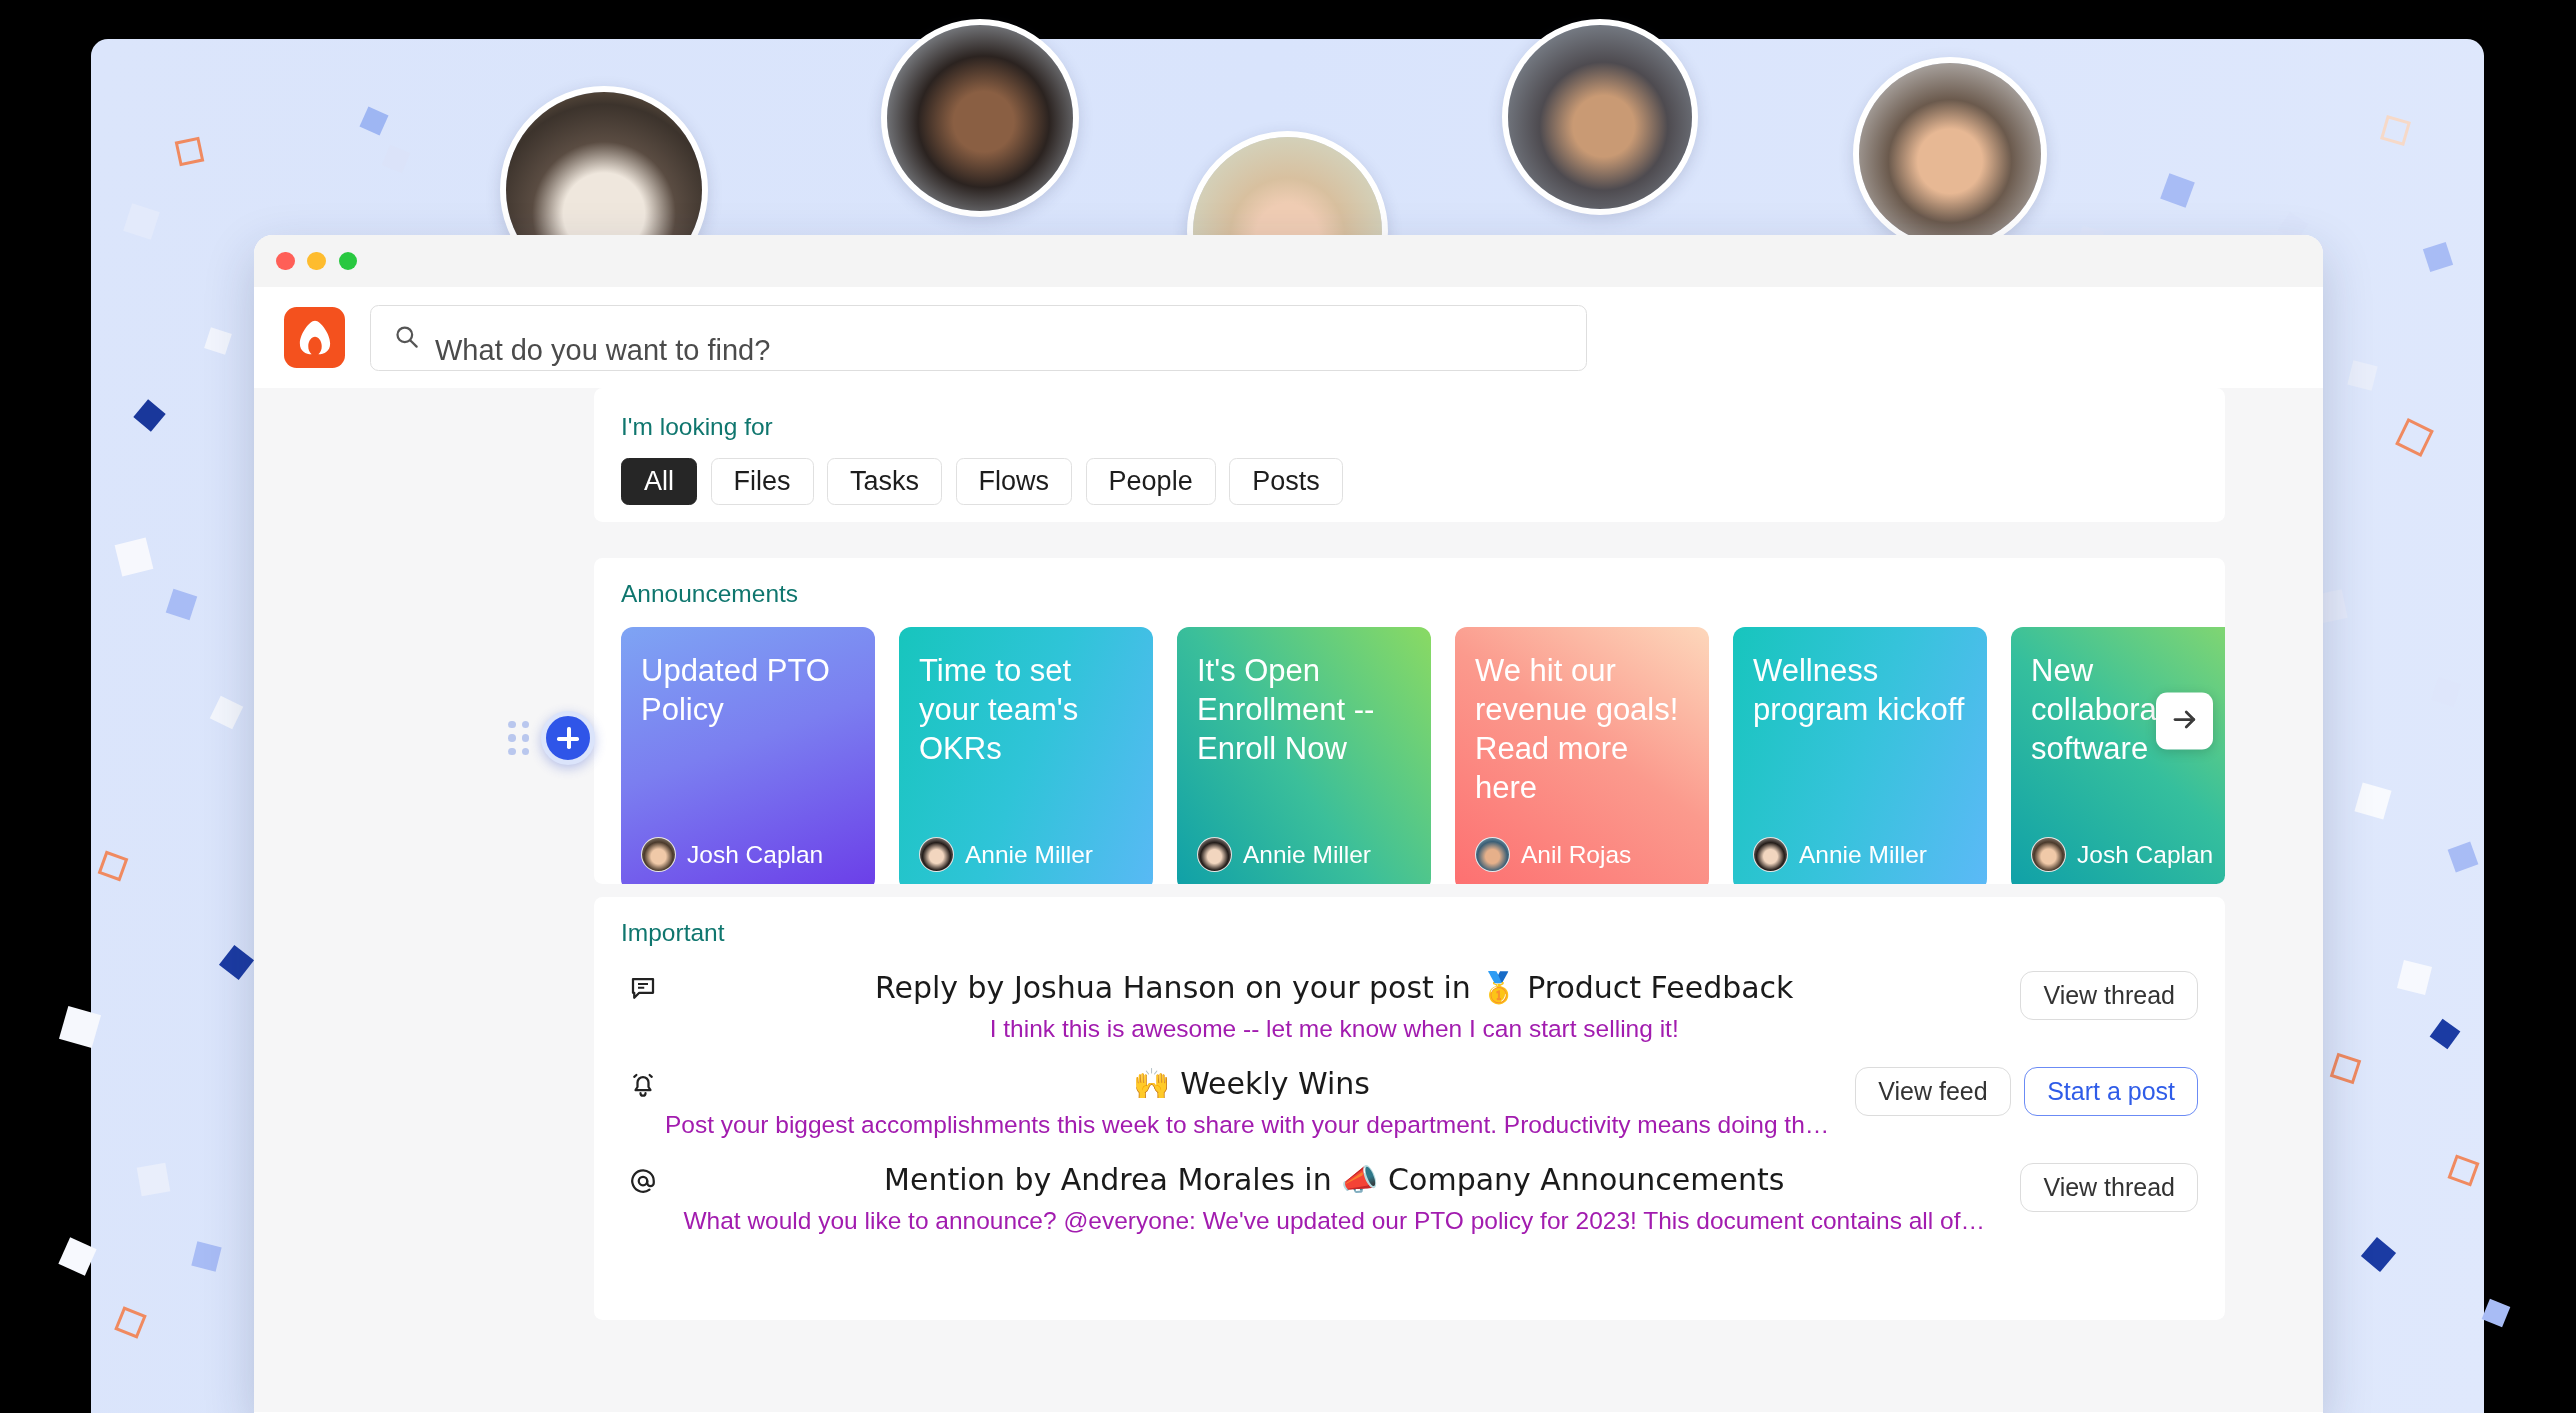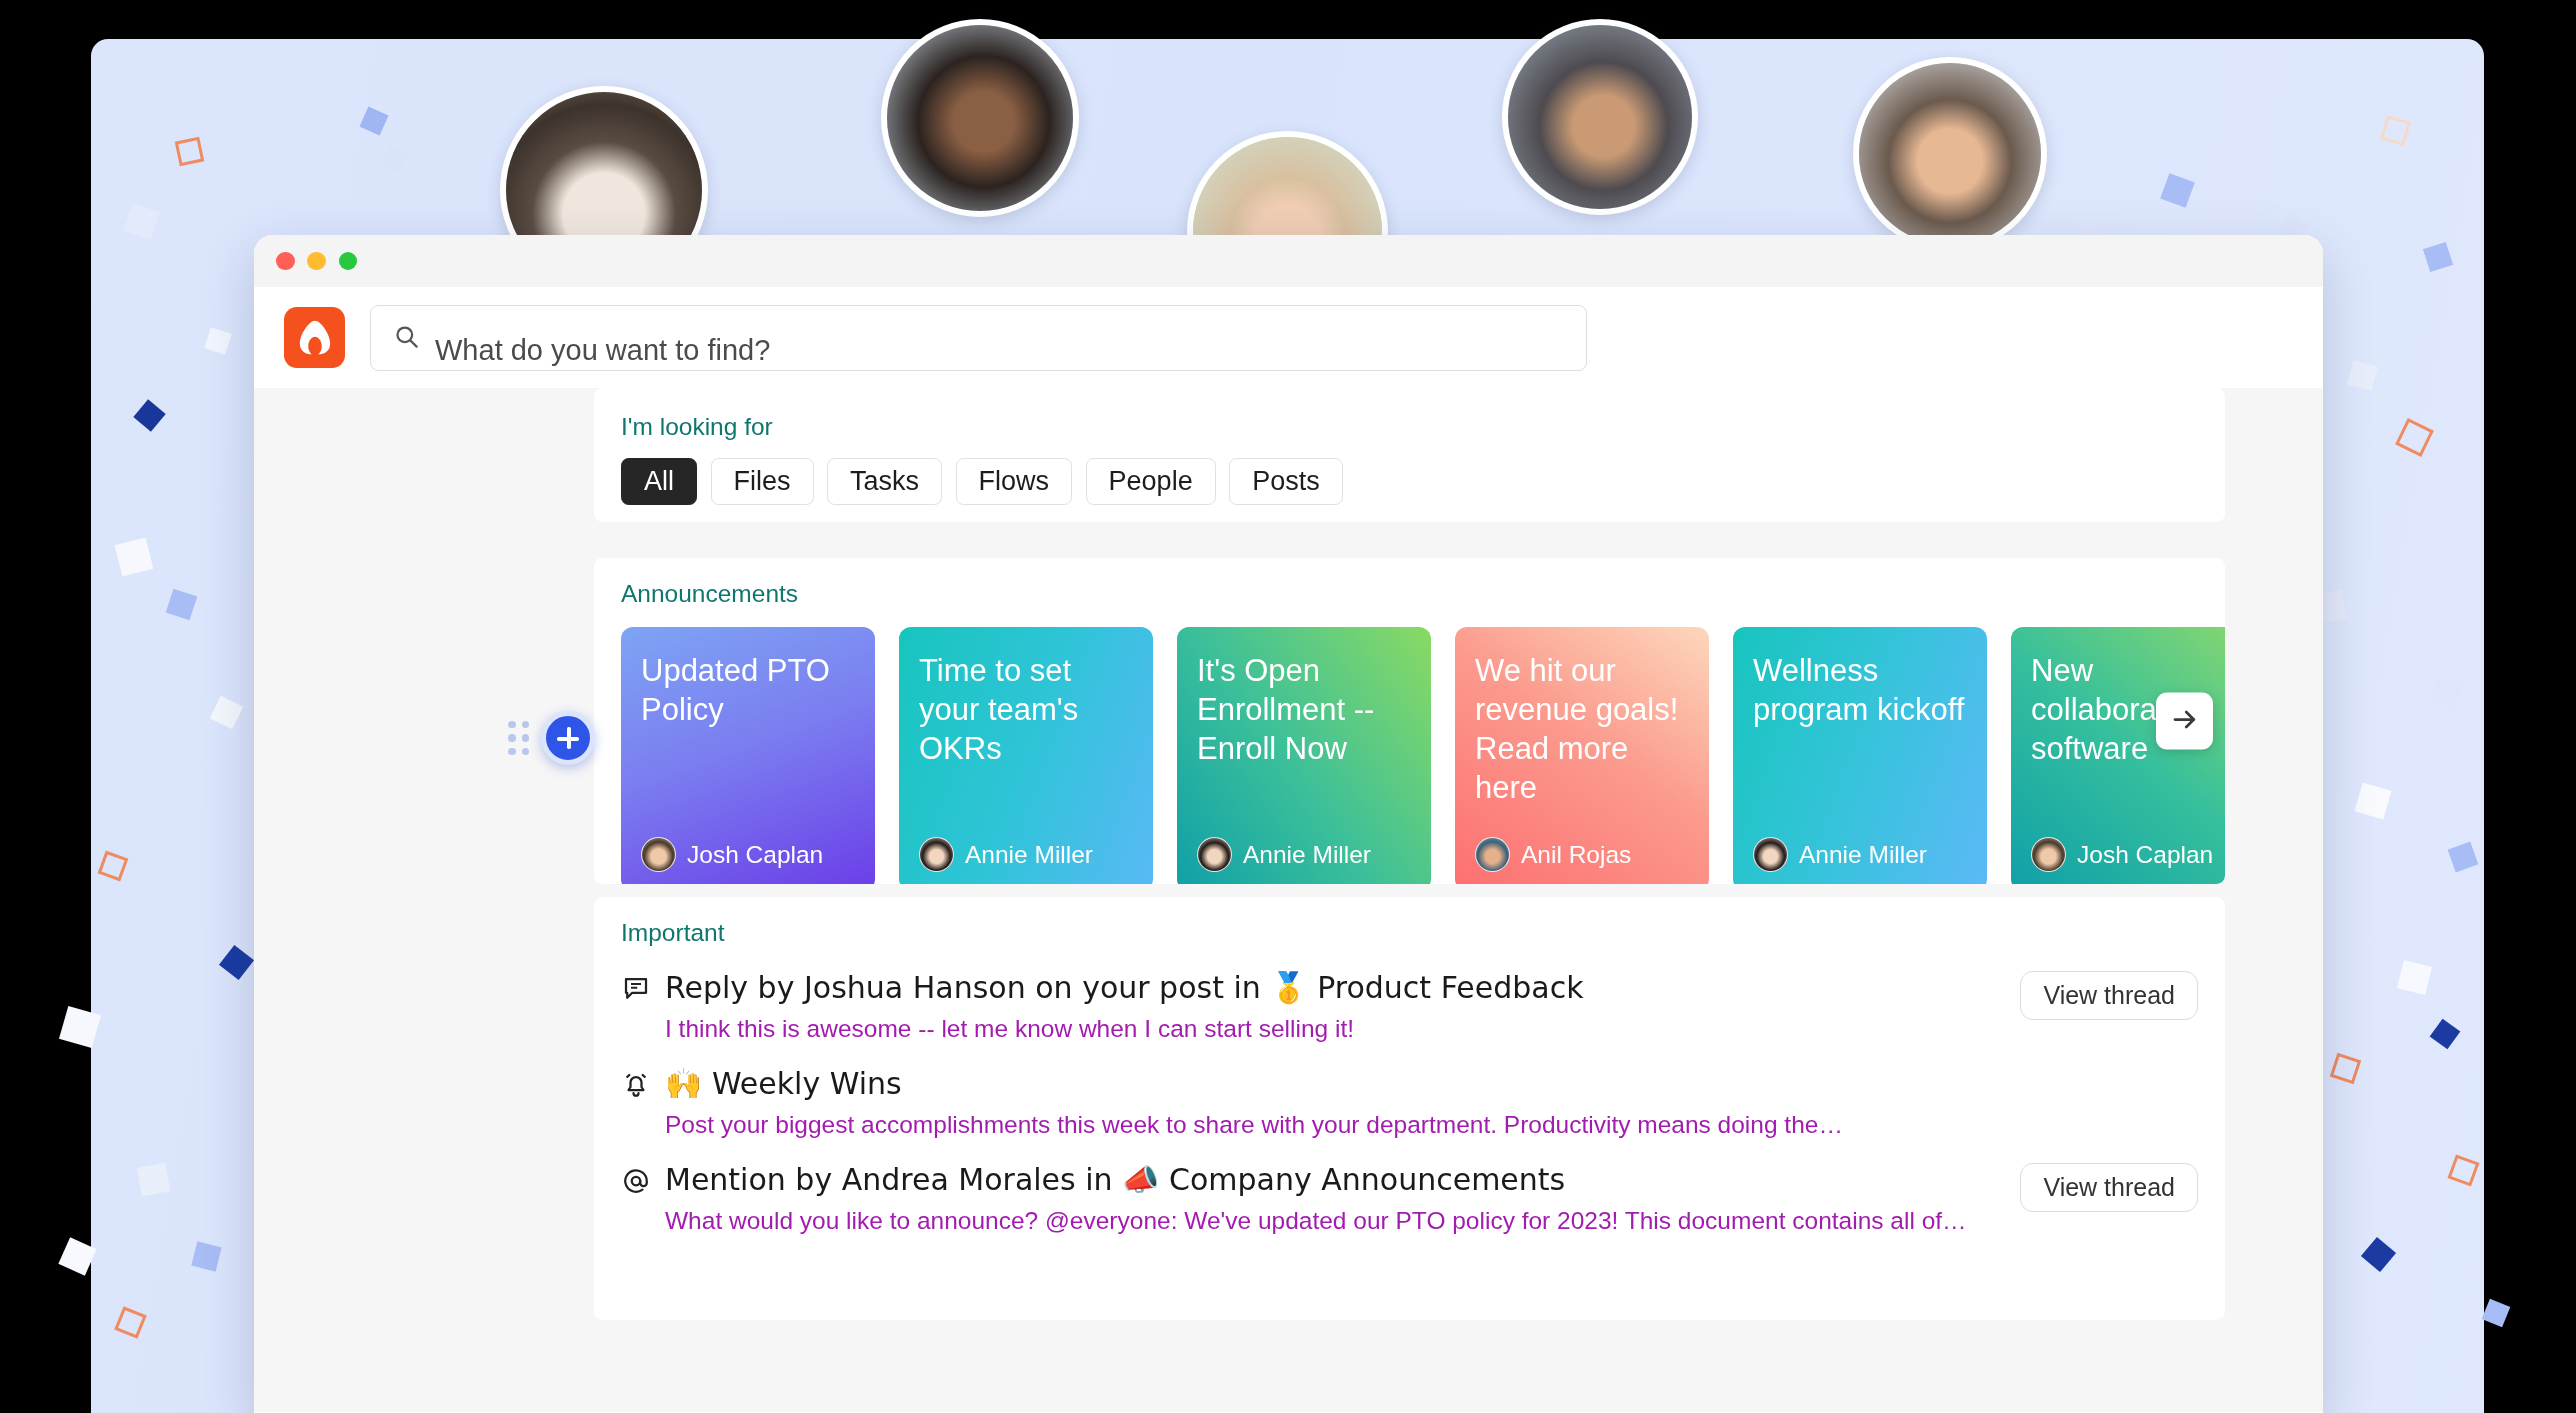--- a/index.html
+++ b/index.html
@@ -132,21 +132,21 @@
   .next-btn {
     position: absolute; right: 12px; top: 50%; transform: translateY(-50%);
     width: 57px; height: 57px; border-radius: 11px; background: #fff;
     box-shadow: 0 2.5px 12px rgba(0,0,0,.17);
     display: flex; align-items: center; justify-content: center;
     z-index: 12;
   }
 
   
   #panel-imp { top: 509px; height: 423px; padding: 22px 27px 0 27px; }
-  .imp-row { display: flex; align-items: flex-start; padding: 22px 0 0 0; }
+  .imp-row { display: flex; align-items: flex-start; padding: 22px 0 0 0; text-align: center; }
   .imp-icon { width: 44px; flex: none; padding-top: 5px; }
   .imp-text { flex: 1; min-width: 0; padding-right: 17px; }
   .imp-title { font-size: 30px; color: #1a1a1a; line-height: 1.25; white-space: nowrap; }
   .imp-sub { font-size: 24.5px; color: #a21caf; margin-top: 8.5px; white-space: nowrap; overflow: hidden; text-overflow: ellipsis; }
   .imp-actions { display: flex; gap: 13.5px; flex: none; padding-top: 1.7px; }
   .btn {
     height: 49px; padding: 0 22px; border-radius: 13px;
     border: 1.3px solid #dcdcdc; background: #fff; color: #333;
     font-size: 25px; font-family: "Liberation Sans", sans-serif;
     display: flex; align-items: center; justify-content: center; white-space: nowrap;
@@ -356,20 +356,24 @@
               <div class="imp-icon"><svg width="30" height="30" viewBox="0 0 24 24" fill="none" stroke="#222" stroke-width="1.8" stroke-linecap="round" stroke-linejoin="round">
                   <path d="M6 16h12l-1.6-2.4V10a4.4 4.4 0 0 0-8.8 0v3.6z"></path>
                   <path d="M10 18.5a2 2 0 0 0 4 0"></path>
                   <path d="M5 5.5 6.7 4"></path>
                   <path d="M19 5.5 17.3 4"></path>
                 </svg></div>
               <div class="imp-text">
                 <div class="imp-title emoji">🙌 Weekly Wins</div>
                 <div class="imp-sub">Post your biggest accomplishments this week to share with your department. Productivity means doing the…</div>
               </div>
+              <div class="imp-actions">
+                <div class="btn">View feed</div>
+                <div class="btn primary">Start a post</div>
+              </div>
             </div>
             <div class="imp-row">
               <div class="imp-icon"><svg width="30" height="30" viewBox="0 0 24 24" fill="none" stroke="#222" stroke-width="1.8" stroke-linecap="round">
                   <circle cx="12" cy="12" r="3.4"></circle>
                   <path d="M15.4 12v1.6a2.6 2.6 0 0 0 5.2 0V12a8.6 8.6 0 1 0-3.4 6.9"></path>
                 </svg></div>
               <div class="imp-text">
                 <div class="imp-title emoji">Mention by Andrea Morales in 📣 Company Announcements</div>
                 <div class="imp-sub">What would you like to announce? @everyone: We've updated our PTO policy for 2023! This document contains all of…</div>
               </div>

